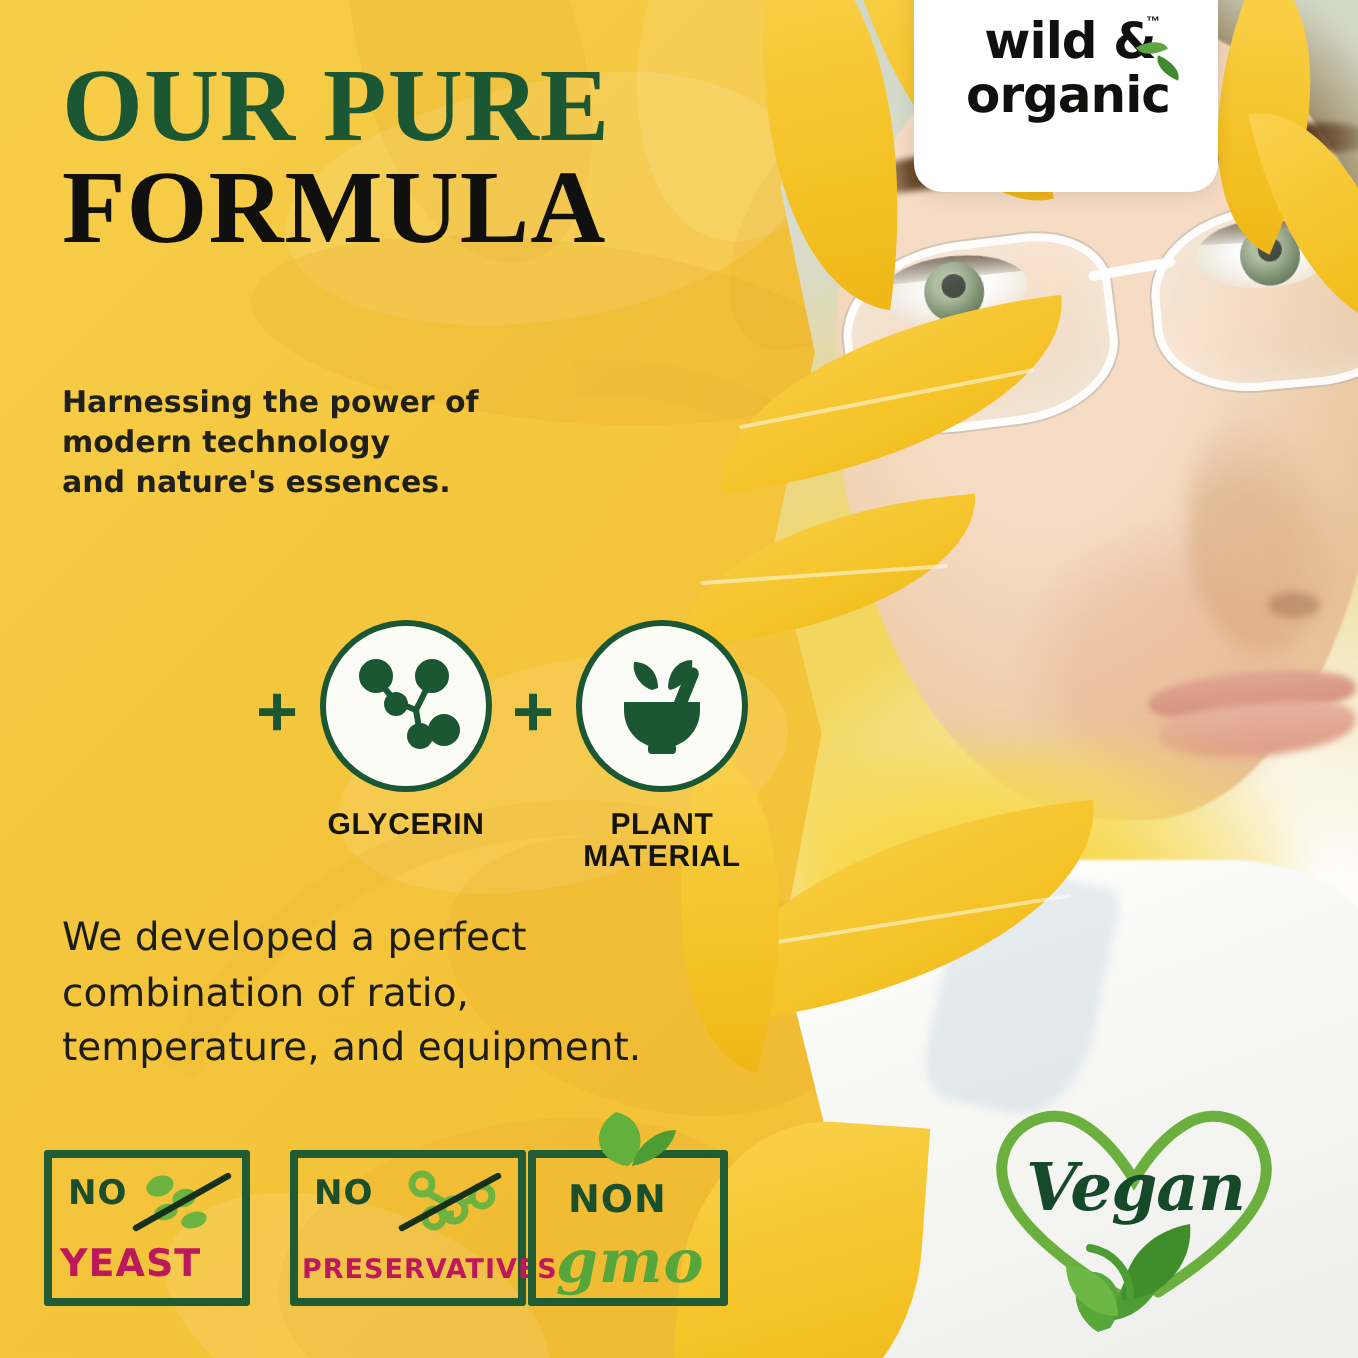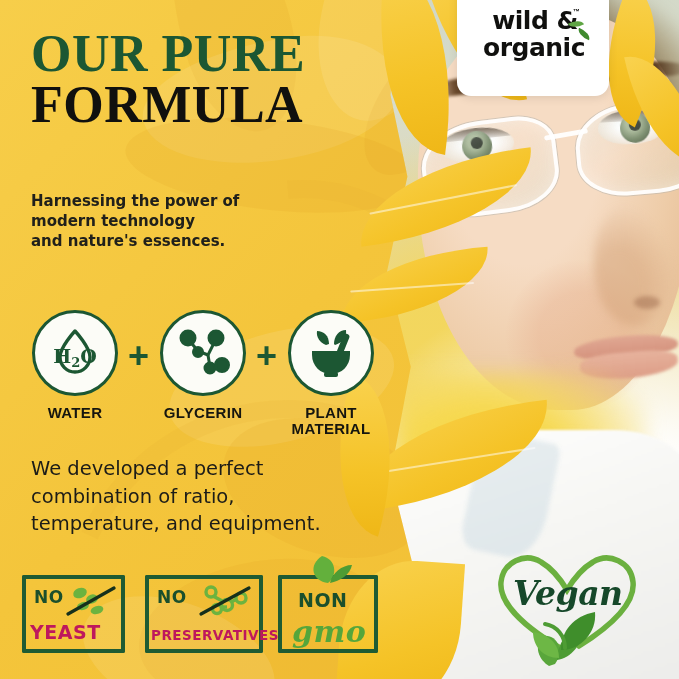--- a/index.html
+++ b/index.html
@@ -513,31 +513,20 @@
   </div>
 
   <div class="subhead">
     <div>Harnessing the power of</div>
     <div>modern technology</div>
     <div>and nature's essences.</div>
   </div>
 
   <div class="ingredients">
 
-    <div class="ing" style="left:0;">
-      <div class="circle">
-        <svg width="56" height="56" viewBox="0 0 56 56">
-          <path d="M28 6 C28 6 43 22 43 32 A15 15 0 0 1 13 32 C13 22 28 6 28 6 Z" fill="none" stroke="#1C5733" stroke-width="3.4" stroke-linejoin="round"></path>
-          <text x="28" y="38" font-family="DejaVu Serif, serif" font-size="19" font-weight="bold" fill="#1C5733" text-anchor="middle">H<tspan font-size="13" dy="4">2</tspan><tspan font-size="19" dy="-4">O</tspan></text>
-        </svg>
-      </div>
-      <div class="ing-label">
-        <div>WATER</div>
-      </div>
-    </div>
 
     <div class="plus" style="left:96px;">+</div>
 
     <div class="ing" style="left:128px;">
       <div class="circle">
         <svg width="58" height="56" viewBox="0 0 58 56">
           <g stroke="#1C5733" stroke-width="3" fill="#1C5733">
             <line x1="14" y1="14" x2="24" y2="26"></line>
             <line x1="24" y1="26" x2="34" y2="30"></line>
             <line x1="34" y1="30" x2="42" y2="14"></line>
@@ -617,21 +606,21 @@
           <line x1="16" y1="13" x2="27" y2="19"></line>
           <line x1="34" y1="19" x2="40" y2="16"></line>
           <line x1="25" y1="24" x2="30" y2="24"></line>
         </g>
         <line x1="4" y1="31" x2="52" y2="5" stroke="#16301C" stroke-width="3.2" stroke-linecap="round"></line>
       </svg>
       <div class="b-l1">NO</div>
       <div class="b-l2">PRESERVATIVES</div>
     </div>
 
-    <div class="badge gmo" style="left:256px; top:8px; width:100px;text-decoration:underline;">
+    <div class="badge gmo" style="left:242px; top:8px; width:100px;text-decoration:underline;">
       <div class="frame-l"></div>
       <div class="frame-r"></div>
       <div class="frame-t"></div>
       <div class="frame-b"></div>
       <svg width="58" height="32" style="position:absolute;left:22px;top:-22px;" viewBox="0 0 58 32">
         <path d="M28 30 C12 28 8 12 22 3 C36 6 38 22 28 30 Z" fill="#63B03C"></path>
         <path d="M30 30 C40 28 50 22 52 12 C42 12 32 20 30 30 Z" fill="#4E9C34"></path>
       </svg>
       <div class="b-l1">NON</div>
       <div class="b-l2">gmo</div>

